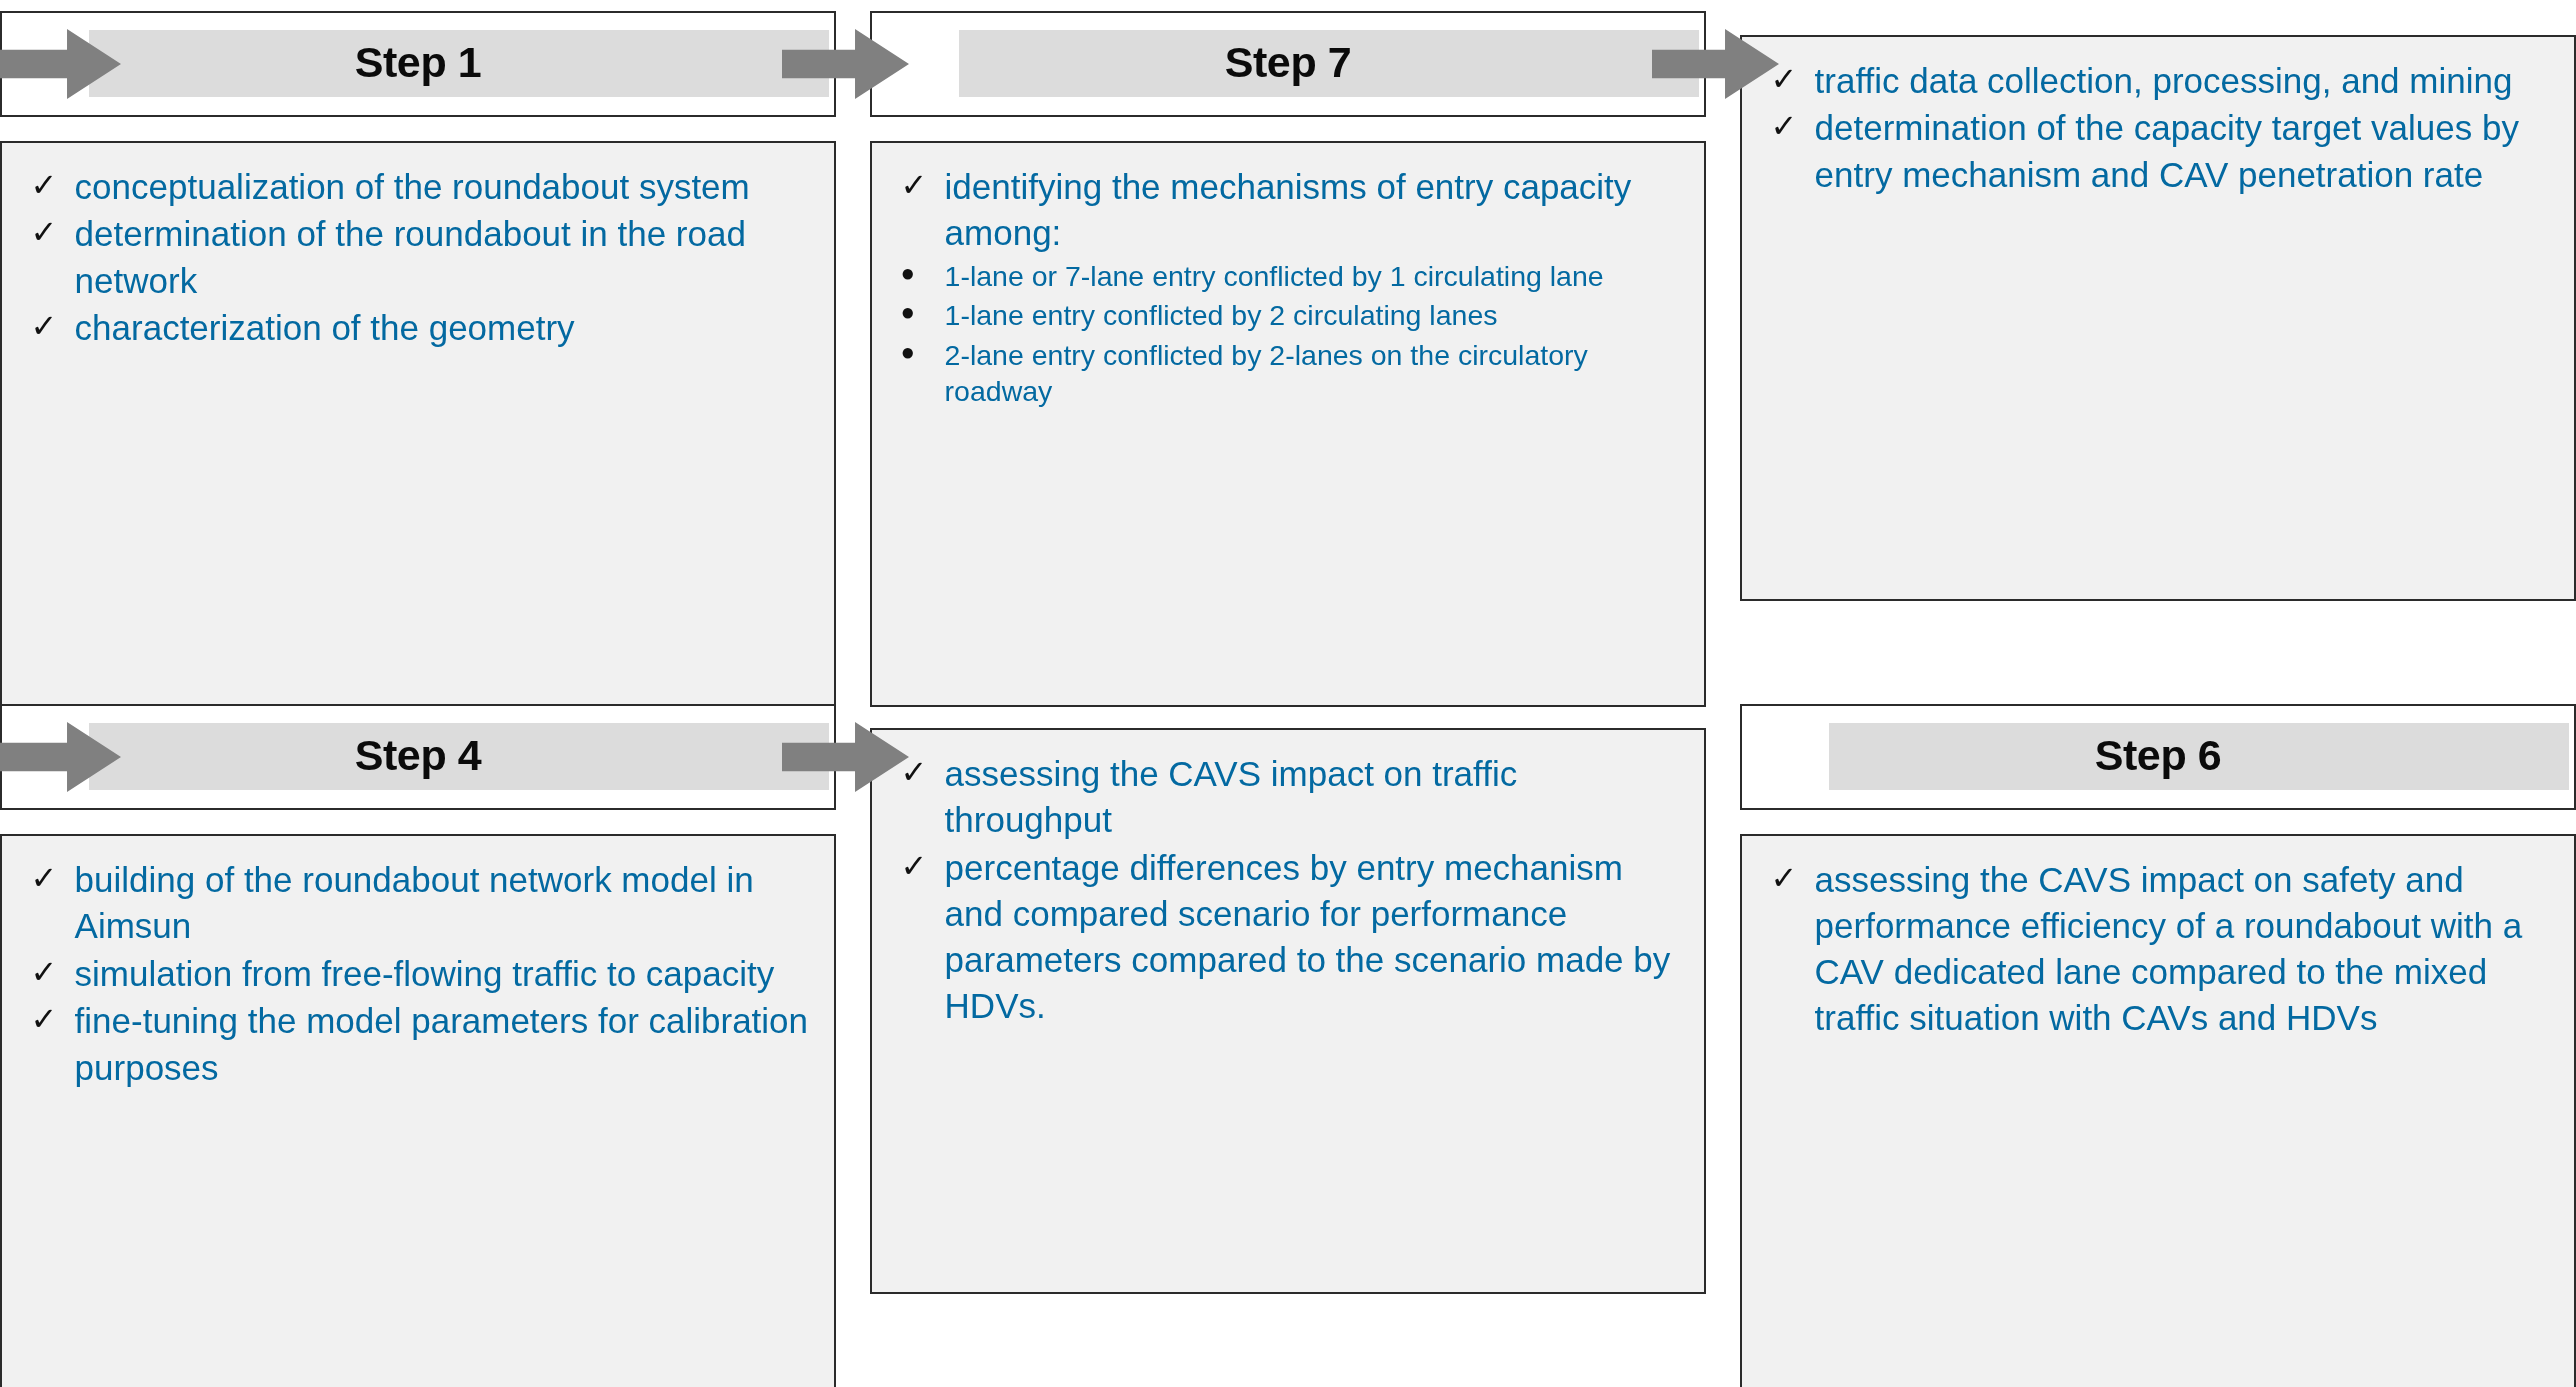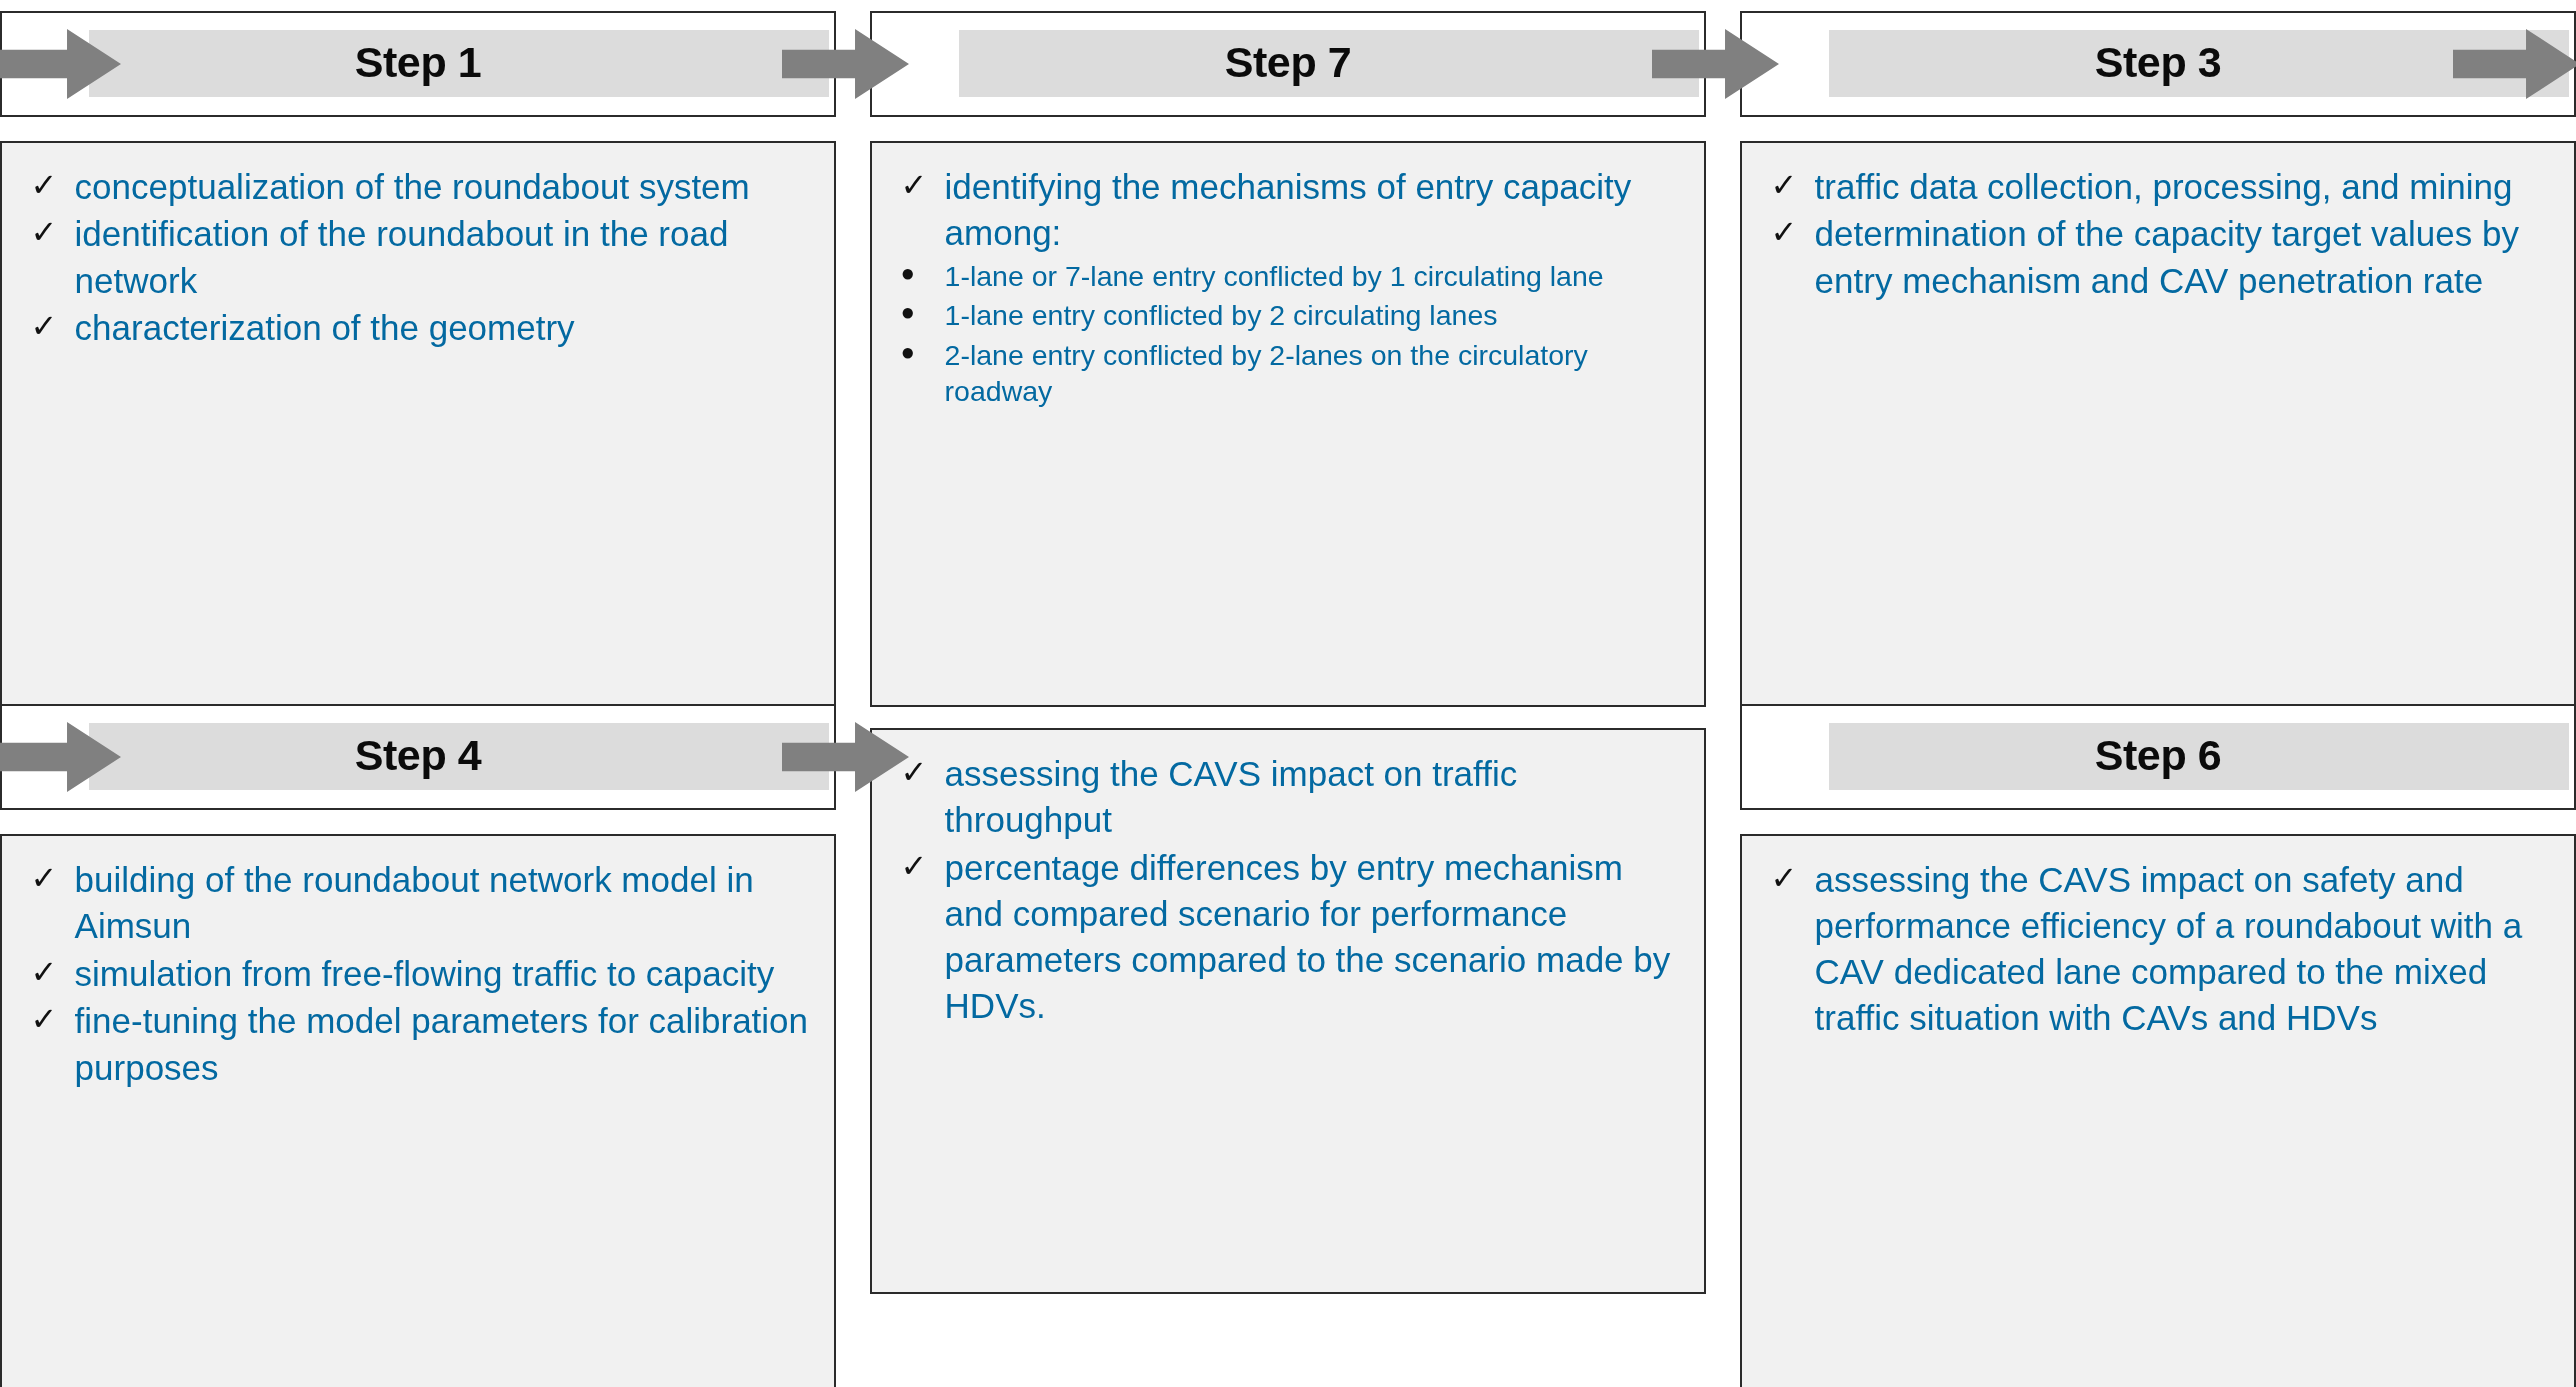--- a/index.html
+++ b/index.html
@@ -158,21 +158,21 @@
         </div>
       </div>
       <div class="step-body">
         <ul class="bullet-list">
           <li class="bullet-item level-check">
             <span class="bullet-mark">✓</span>
             <span class="bullet-text">conceptualization of the roundabout system</span>
           </li>
           <li class="bullet-item level-check">
             <span class="bullet-mark">✓</span>
-            <span class="bullet-text">identification of the roundabout in the road network</span>
+            <span class="bullet-text">determination of the roundabout in the road network</span>
           </li>
           <li class="bullet-item level-check">
             <span class="bullet-mark">✓</span>
             <span class="bullet-text">characterization of the geometry</span>
           </li>
         </ul>
       </div>
     </div>
 
     <div class="step-col">
@@ -201,29 +201,20 @@
           </li>
           <li class="bullet-item level-dot">
             <span class="bullet-mark">●</span>
             <span class="bullet-text">2-lane entry conflicted by 2-lanes on the circulatory roadway</span>
           </li>
         </ul>
       </div>
     </div>
 
     <div class="step-col">
-      <div class="step-header">
-        <div class="header-band"></div>
-        <div class="step-title">Step 3</div>
-        <div class="arrow arrow-end">
-          <svg viewBox="0 0 160 88" preserveAspectRatio="none">
-            <polygon points="0,26 92,26 92,0 160,44 92,88 92,62 0,62" fill="#808080"></polygon>
-          </svg>
-        </div>
-      </div>
       <div class="step-body">
         <ul class="bullet-list">
           <li class="bullet-item level-check">
             <span class="bullet-mark">✓</span>
             <span class="bullet-text">traffic data collection, processing, and mining</span>
           </li>
           <li class="bullet-item level-check">
             <span class="bullet-mark">✓</span>
             <span class="bullet-text">determination of the capacity target values by entry mechanism and CAV penetration rate</span>
           </li>

